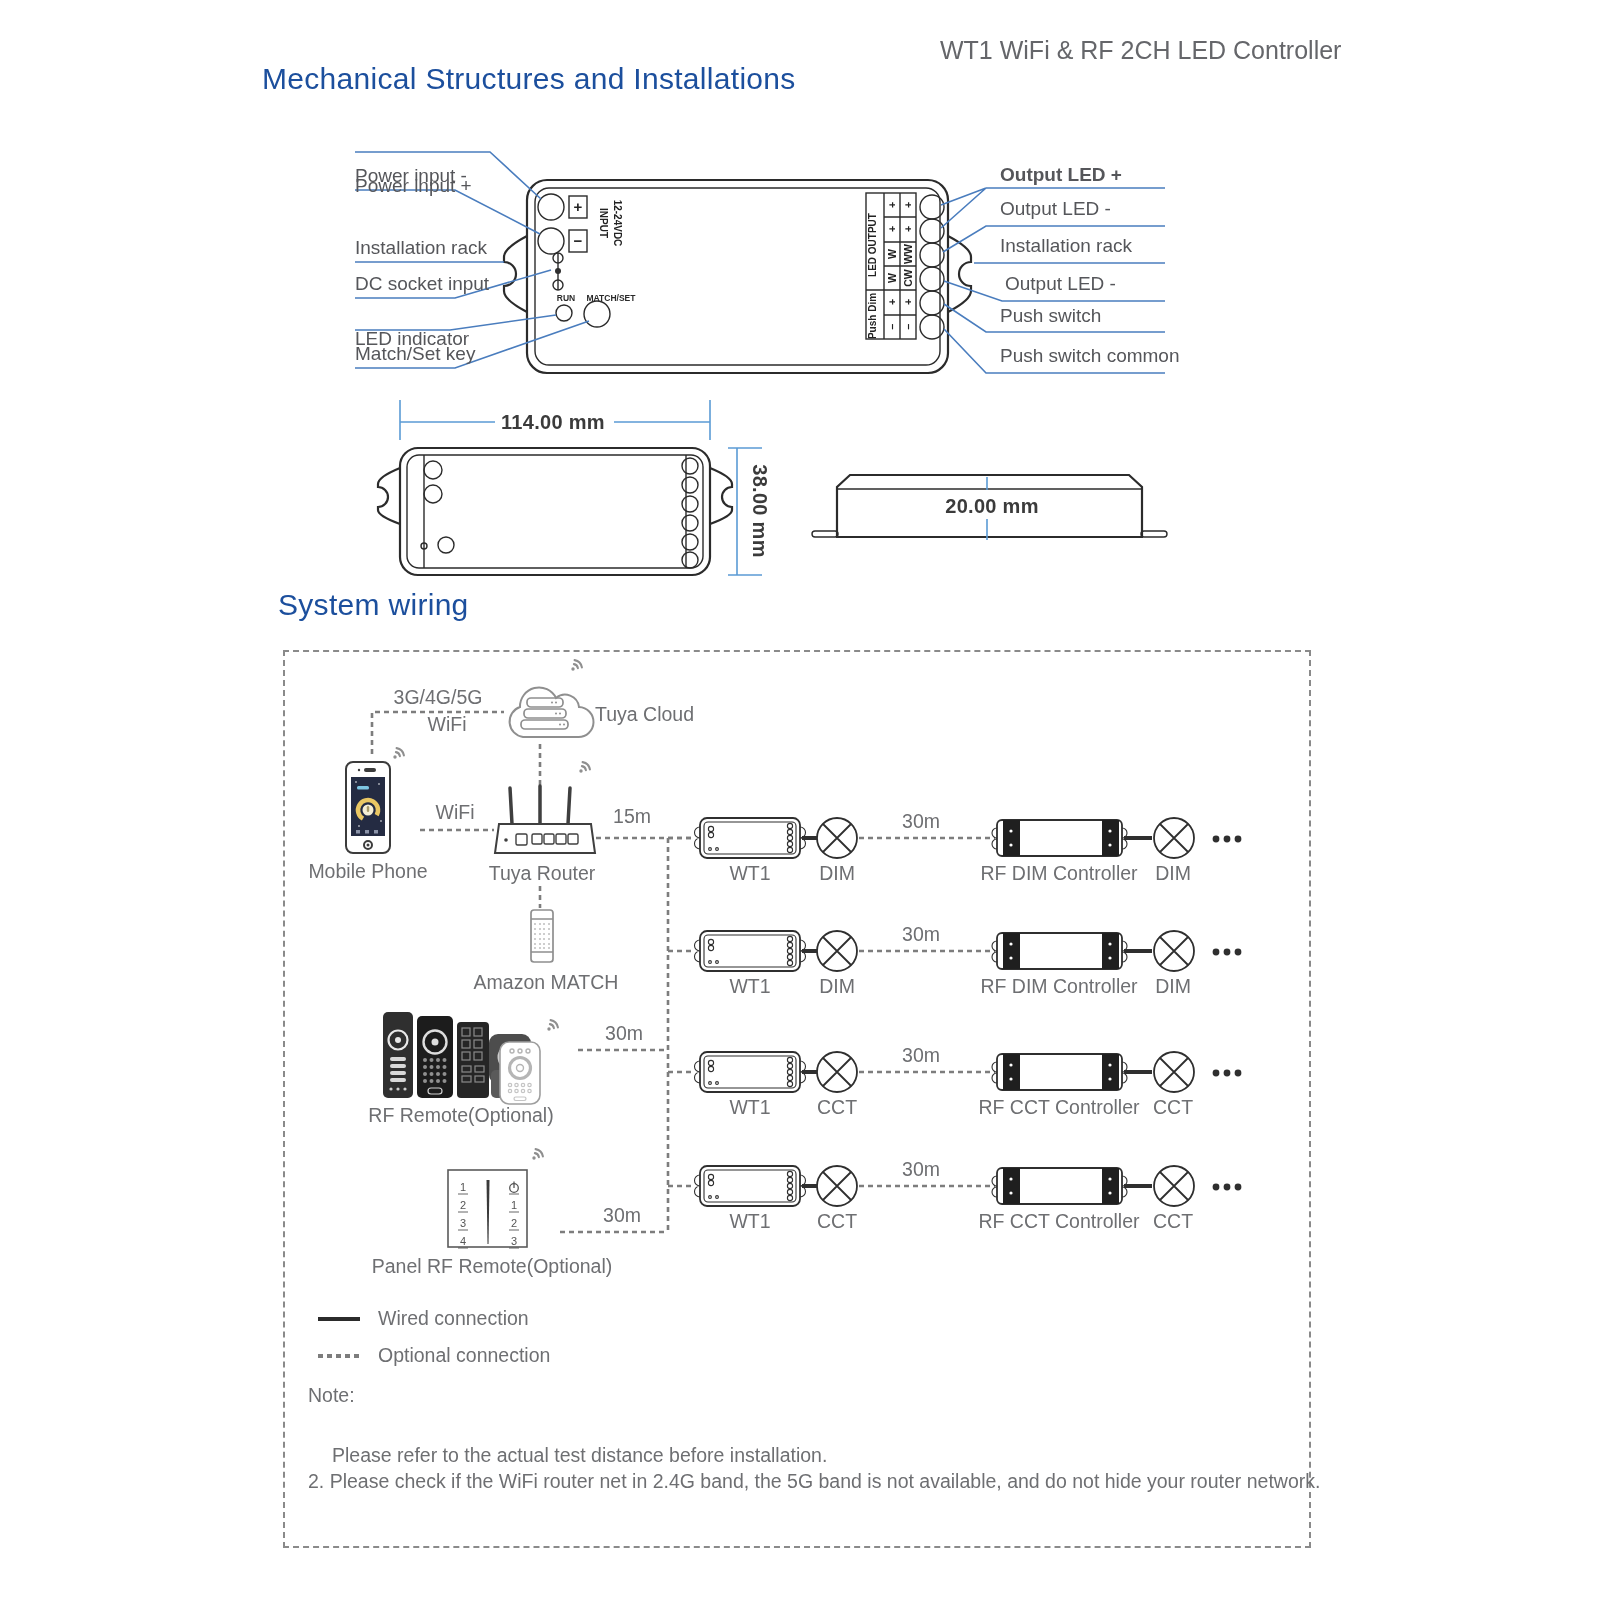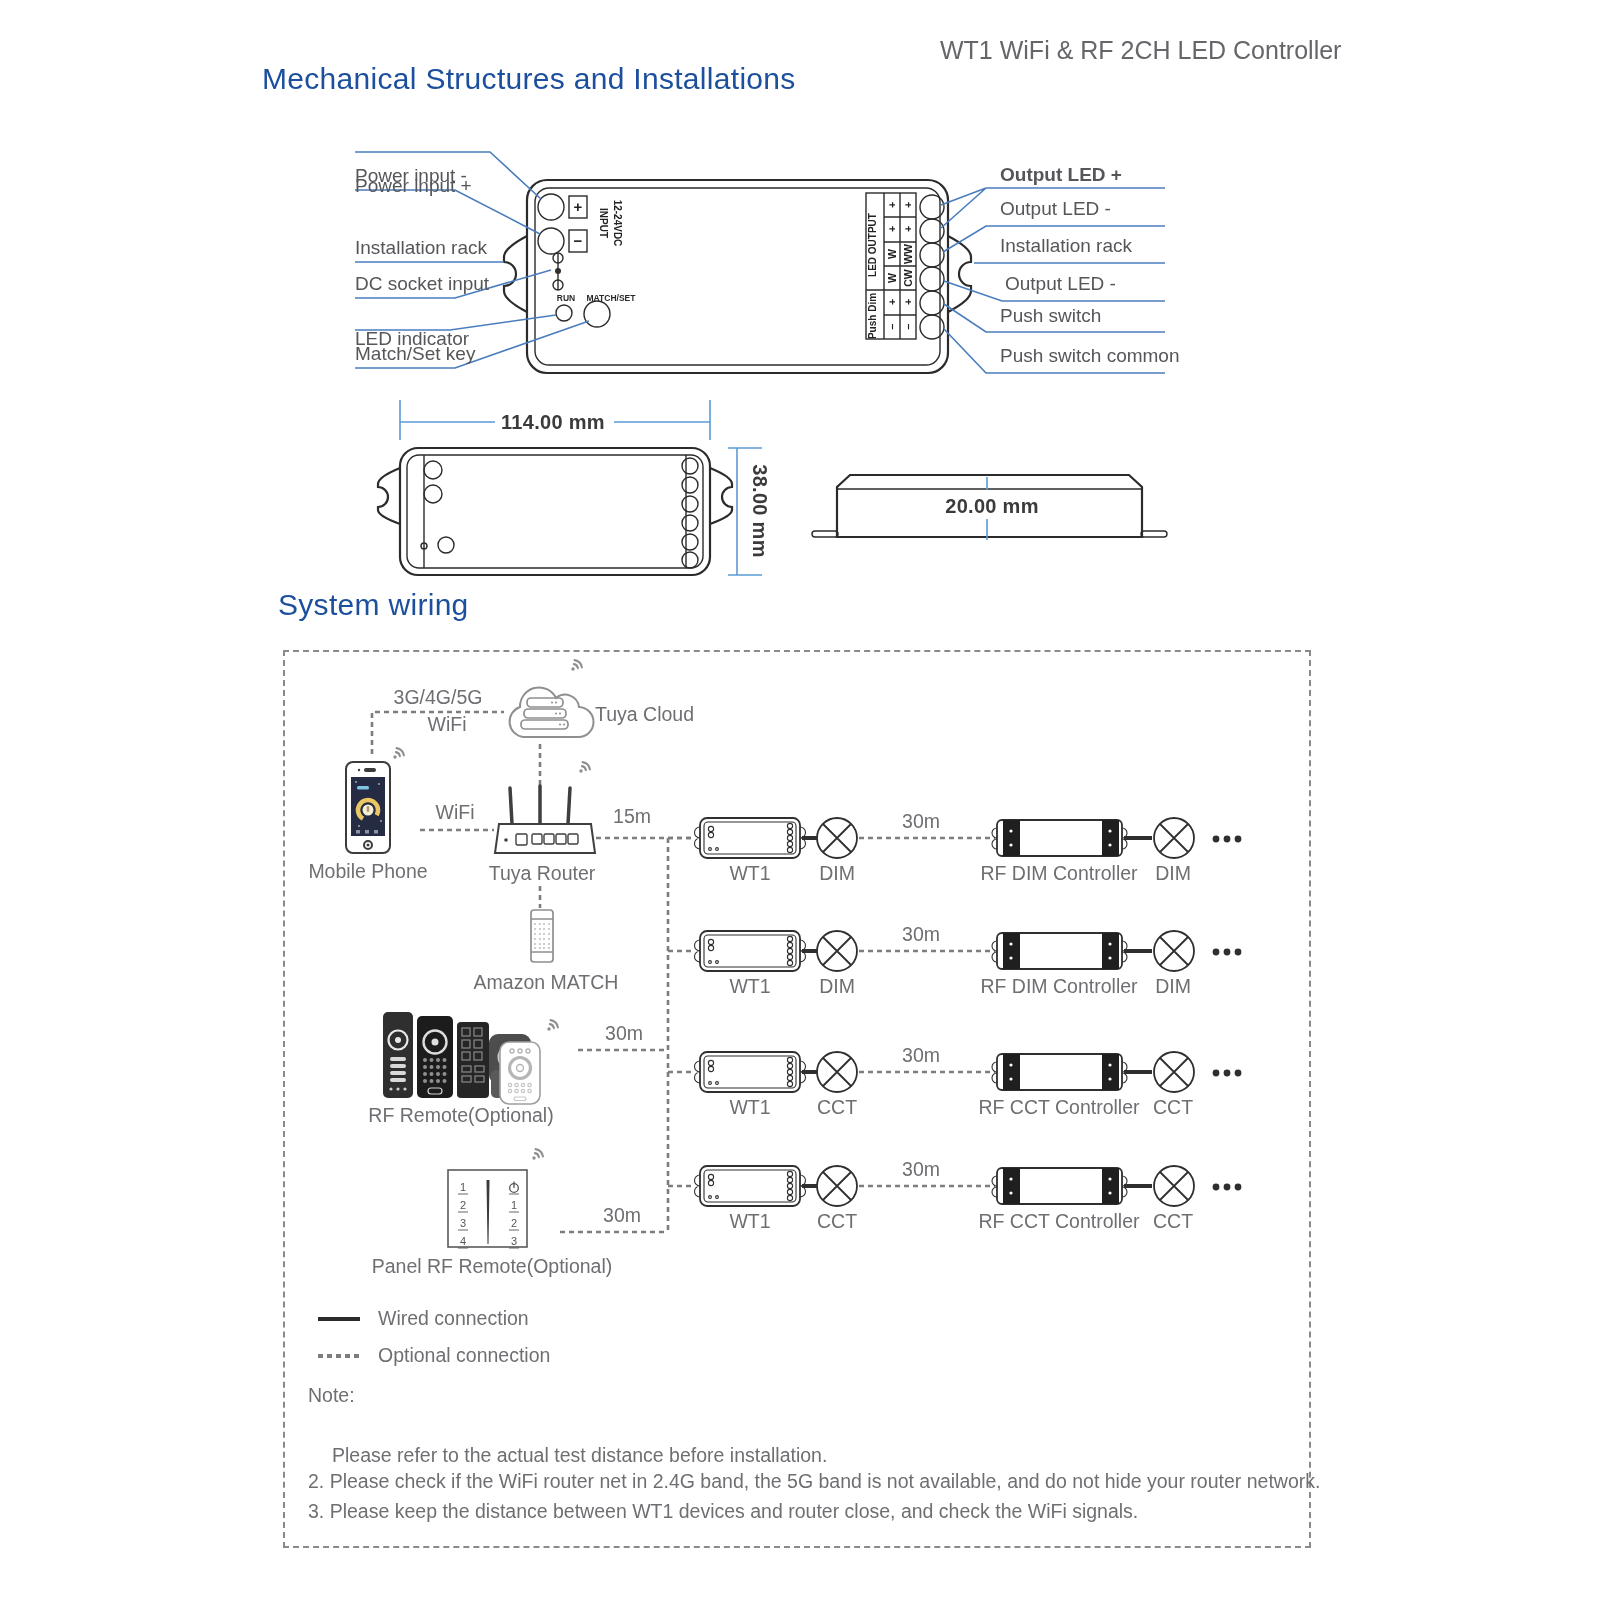--- a/index.html
+++ b/index.html
@@ -458,15 +458,14 @@
   <div class="wl cx" style="left:837px;top:1210px;">CCT</div>
   <div class="wl cx" style="left:921px;top:1158px;">30m</div>
   <div class="wl cx" style="left:1059px;top:1210px;">RF CCT Controller</div>
   <div class="wl cx" style="left:1173px;top:1210px;">CCT</div>
 
   <div class="wl" style="left:378px;top:1307px;">Wired connection</div>
   <div class="wl" style="left:378px;top:1344px;">Optional connection</div>
   <div class="note" style="left:308px;top:1384px;">Note:</div>
   <div class="note" style="left:332px;top:1444px;">Please refer to the actual test distance before installation.</div>
   <div class="note" style="left:308px;top:1470px;">2. Please check if the WiFi router net in 2.4G band, the 5G band is not available, and do not hide your router network.</div>
-  <div class="note" style="left:308px;top:1500px;">3. Please keep the distance between WT1 devices and router close, and check the WiFi signals.</div>
 
 </div>
 
 </body></html>

